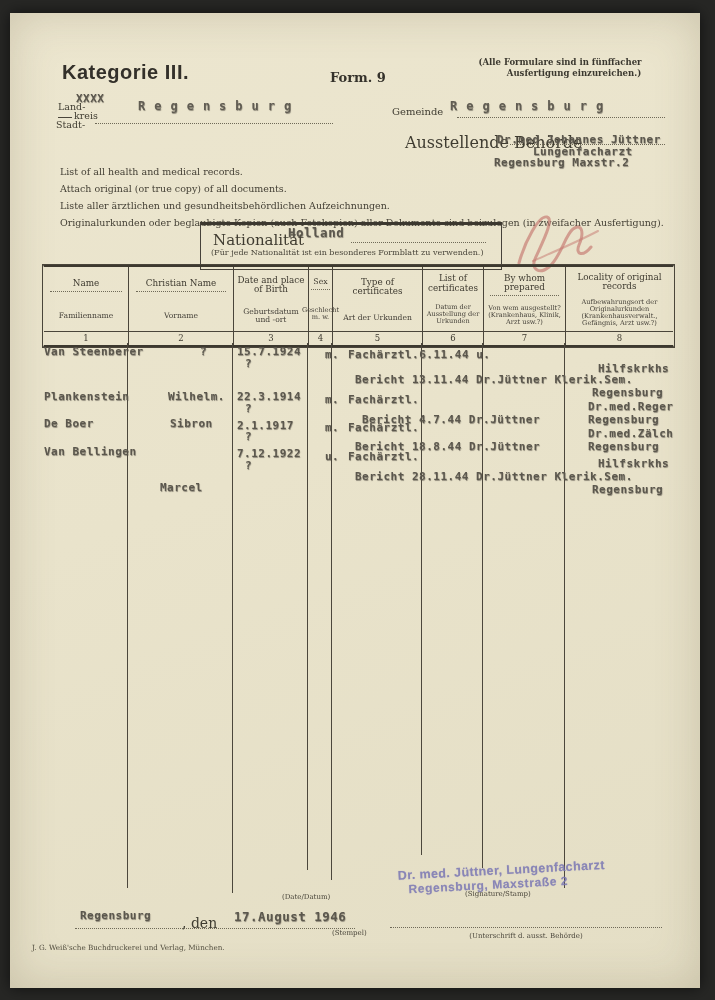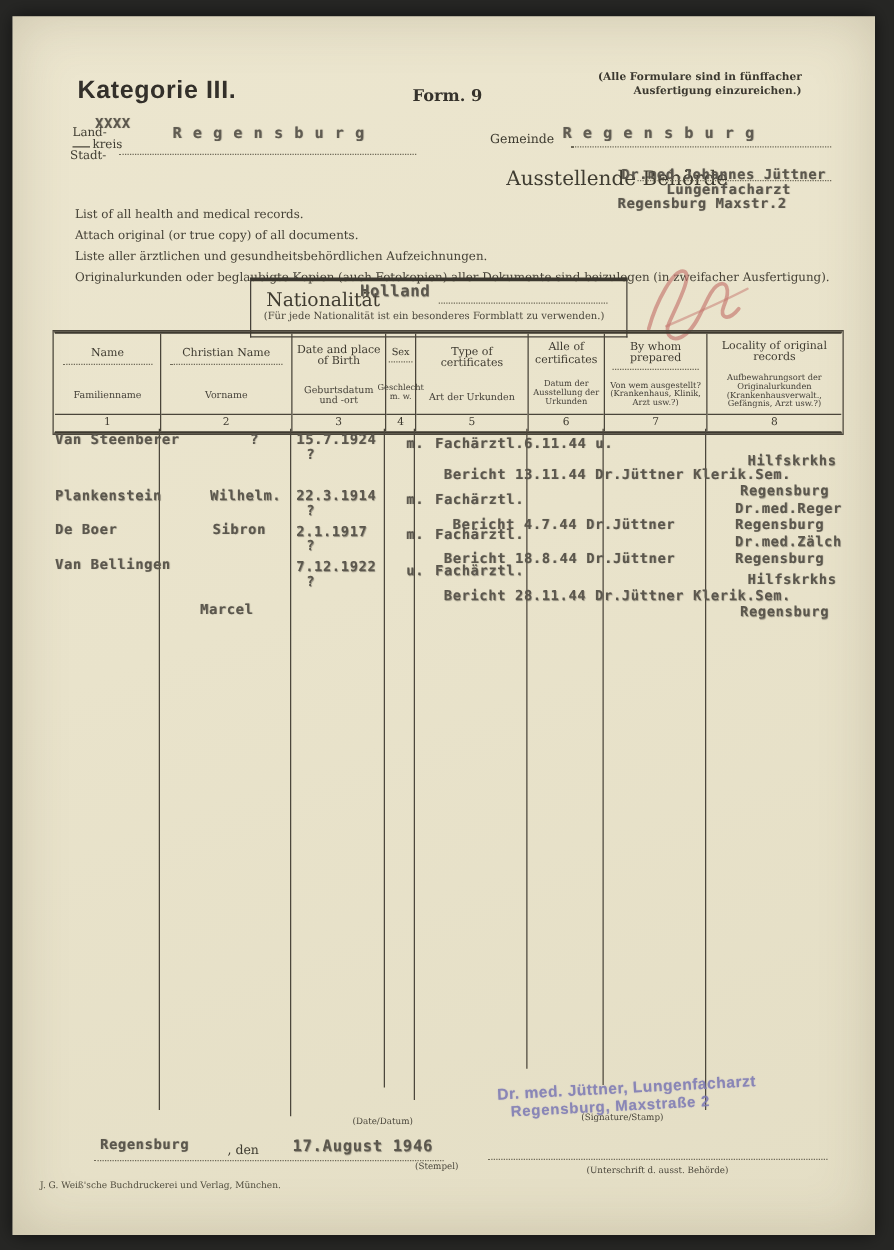--- a/index.html
+++ b/index.html
@@ -123,21 +123,21 @@
       </div>
       <div class="hcol" style="width:90px;">
         <div class="hl">
             <span class="en">Type of certificates</span>
             <span class="de">Art der Urkunden</span>
           </div>
         <div class="hn">5</div>
       </div>
       <div class="hcol" style="width:61px;">
         <div class="hl">
-            <span class="en">Alle of certificates</span>
+            <span class="en">List of certificates</span>
             <span class="de sm">Datum der Ausstellung der Urkunden</span>
           </div>
         <div class="hn">6</div>
       </div>
       <div class="hcol sep" style="width:82px;">
         <div class="hl">
             <span class="en">By whom prepared</span>
             <span class="de sm">Von wem ausgestellt? (Krankenhaus, Klinik, Arzt usw.?)</span>
           </div>
         <div class="hn">7</div>
@@ -201,21 +201,21 @@
         <span class="typed" style="left: 338px; top: 437px;">Fachärztl.</span>
         <span class="typed" style="left: 235px; top: 446px;">?</span>
         <span class="typed" style="left: 588px; top: 444px;">Hilfskrkhs</span>
         <span class="typed" style="left: 345px; top: 457px;">Bericht 28.11.44 Dr.Jüttner Klerik.Sem.</span>
         <span class="typed" style="left: 582px; top: 470px;">Regensburg</span>
         <span class="typed" style="left: 70px; top: 896px;">Regensburg</span>
         <span class="typed big" style="left: 224px; top: 896px;">17.August 1946</span>
       </div>
 
     <div class="p tiny-label" style="left:272px;top:880px;">(Date/Datum)</div>
-    <div class="p small-label" style="left:172px;top:902px;font-size:10px;">, den</div>
+    <div class="p small-label" style="left:172px;top:902px;font-size:14px;">, den</div>
     <div class="dots" style="left:65px;top:914px;width:280px;"></div>
     <div class="p tiny-label" style="left:322px;top:916px;">(Stempel)</div>
     <div class="p tiny-label" style="left:455px;top:877px;">(Signature/Stamp)</div>
     <div class="dots" style="left:380px;top:913px;width:272px;"></div>
     <div class="p tiny-label" style="left:380px;top:919px;width:272px;text-align:center;">(Unterschrift d. ausst. Behörde)</div>
 
     <div class="stamp">
       <div class="l1">Dr. med. Jüttner, Lungenfacharzt</div>
       <div class="l2">Regensburg, Maxstraße 2</div>
     </div>

